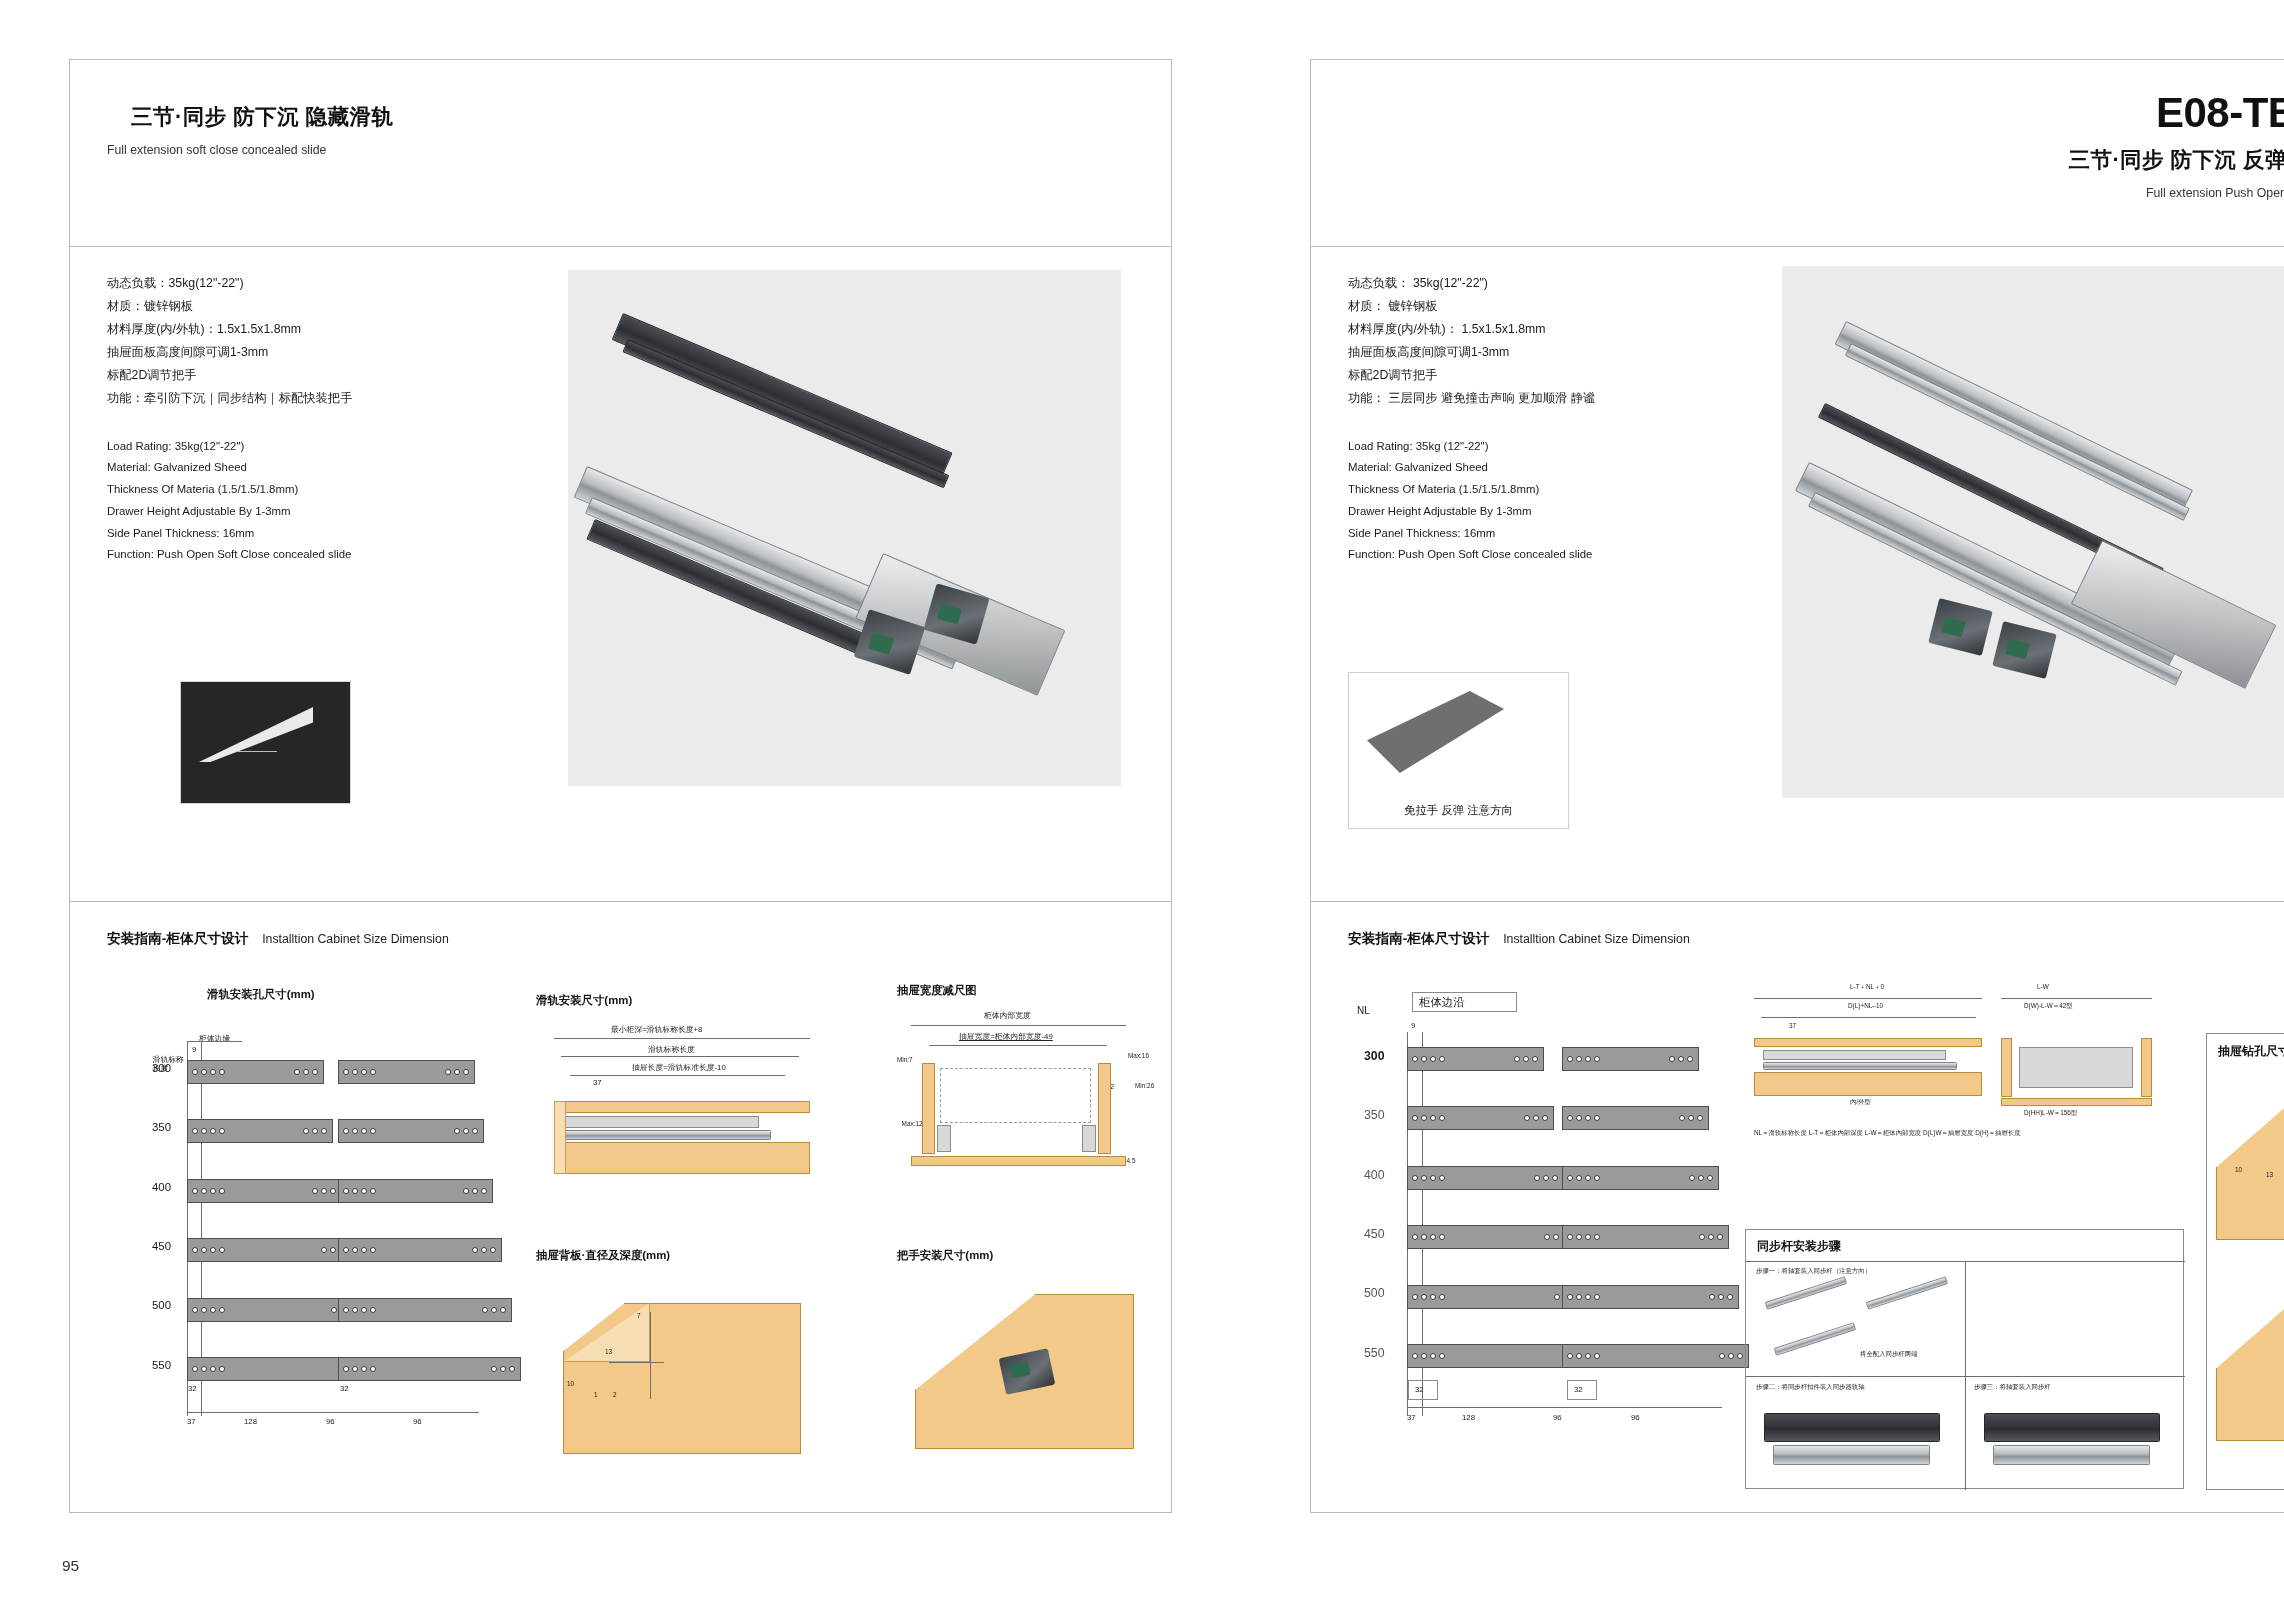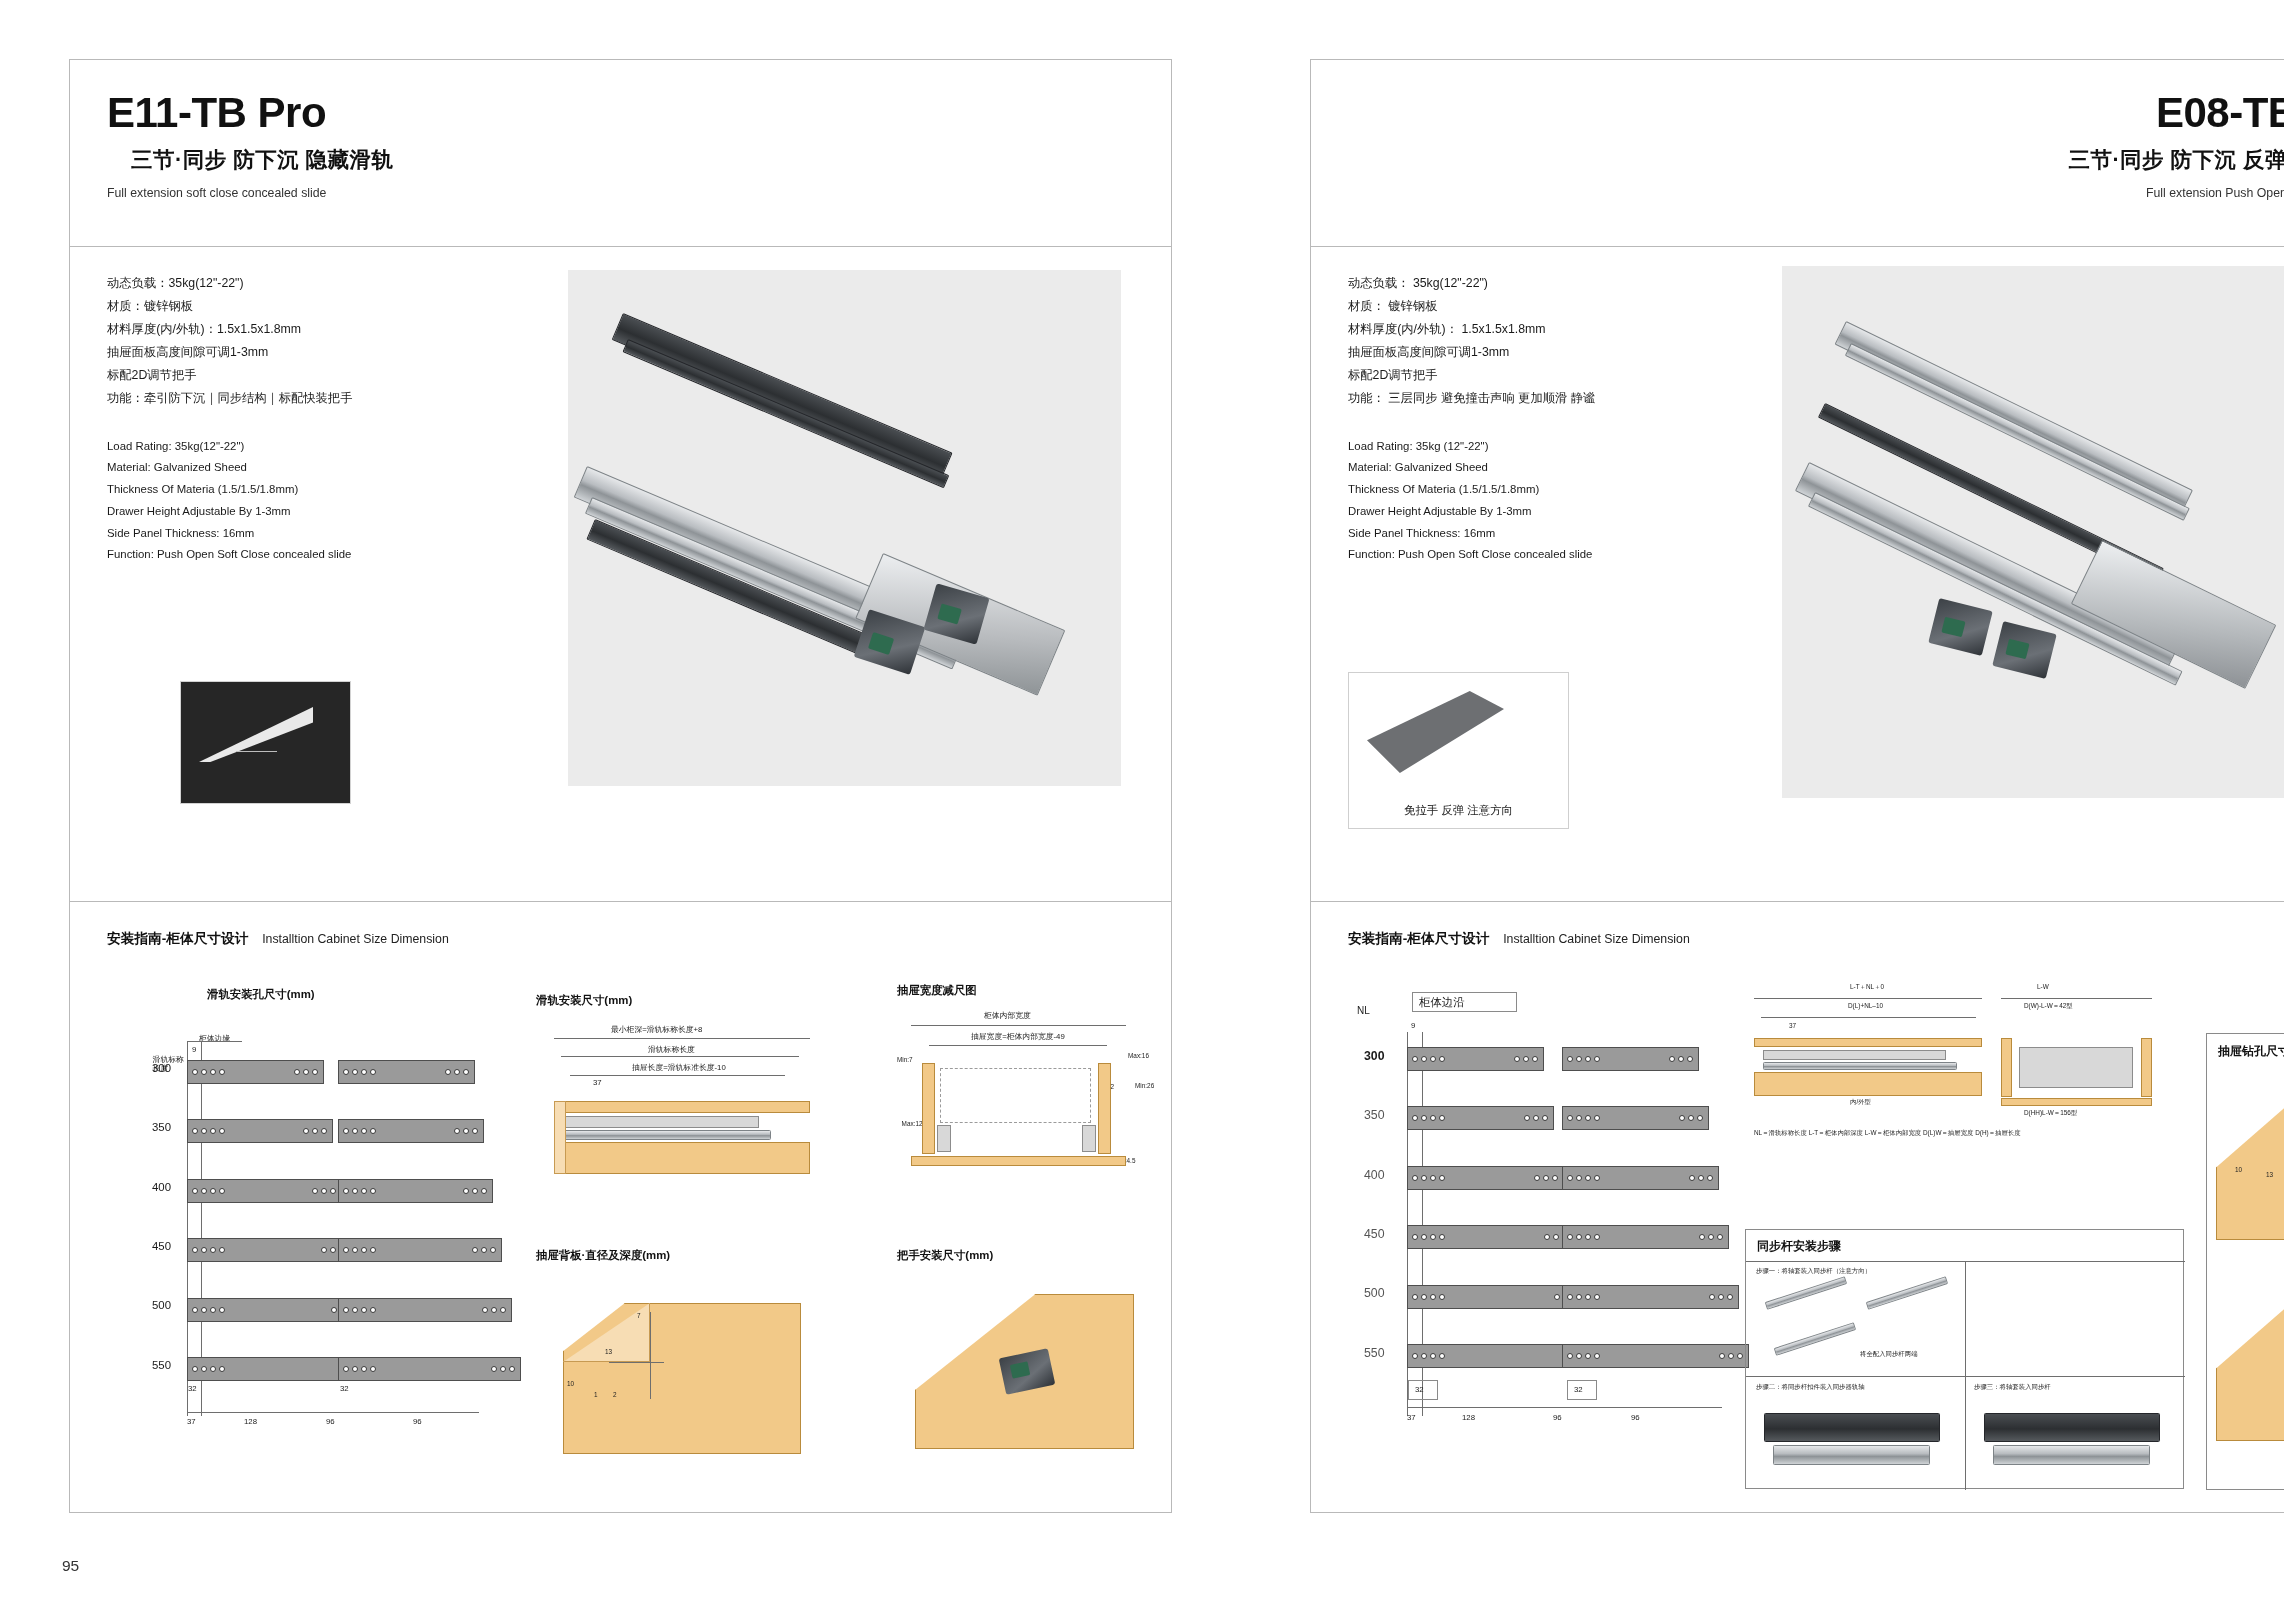--- a/index.html
+++ b/index.html
@@ -78,21 +78,20 @@
 <body>
 
 <div class="page">
   <div class="spread">
 
     <div class="leaf left">
       <div class="sheet">
 
         <div class="hdr">
           <div class="hdr-inner">
-            <div class="model">E11-TB Pro</div>
             <div class="cn-sub">三节·同步 防下沉 隐藏滑轨</div>
             <div class="en-sub">Full extension soft close concealed slide</div>
           </div>
         </div>
 
         <div class="specs">
           <div class="cn">
             <p>动态负载：35kg(12"-22")</p>
             <p>材质：镀锌钢板</p>
             <p>材料厚度(内/外轨)：1.5x1.5x1.8mm</p>
@@ -337,21 +336,21 @@
           <div class="greyfill" style="left:27px;top:129px;width:196px;height:12px;"></div>
           <div class="slide-metal" style="left:27px;top:143px;width:206px;height:8.2px;"></div>
           <div class="wood" style="left:18px;top:155px;width:256px;height:32px;"></div>
           <div class="woodlite" style="left:18px;top:114px;width:12px;height:73px;"></div>
         </div>
 
         <div class="diag" style="left:827px;top:923px;width:283px;height:256px;">
           <div class="cap" style="position:absolute;left:0;top:0;">抽屉宽度减尺图</div>
           <div class="tiny" style="position:absolute;left:87px;top:27px;">柜体内部宽度</div>
           <div class="hline" style="left:13.7px;top:42px;width:215px;"></div>
-          <div class="tiny" style="position:absolute;left:74px;top:48px;">抽屉宽度=柜体内部宽度-49</div>
+          <div class="tiny" style="position:absolute;left:62px;top:48px;text-decoration:underline;">抽屉宽度=柜体内部宽度-49</div>
           <div class="hline" style="left:32px;top:62px;width:178px;"></div>
 
           <div class="tiny2" style="position:absolute;left:0;top:73px;">Min:7</div>
           <div class="tiny2" style="position:absolute;left:231px;top:69px;">Max:16</div>
           <div class="tiny2" style="position:absolute;left:238px;top:99px;">Min:26</div>
           <div class="tiny2" style="position:absolute;left:210px;top:100px;">12</div>
           <div class="tiny2" style="position:absolute;left:4.6px;top:137px;">Max:12</div>
           <div class="tiny2" style="position:absolute;left:226px;top:174px;">24.5</div>
 
           <div class="wood" style="left:25px;top:80px;width:12.8px;height:91px;"></div>

